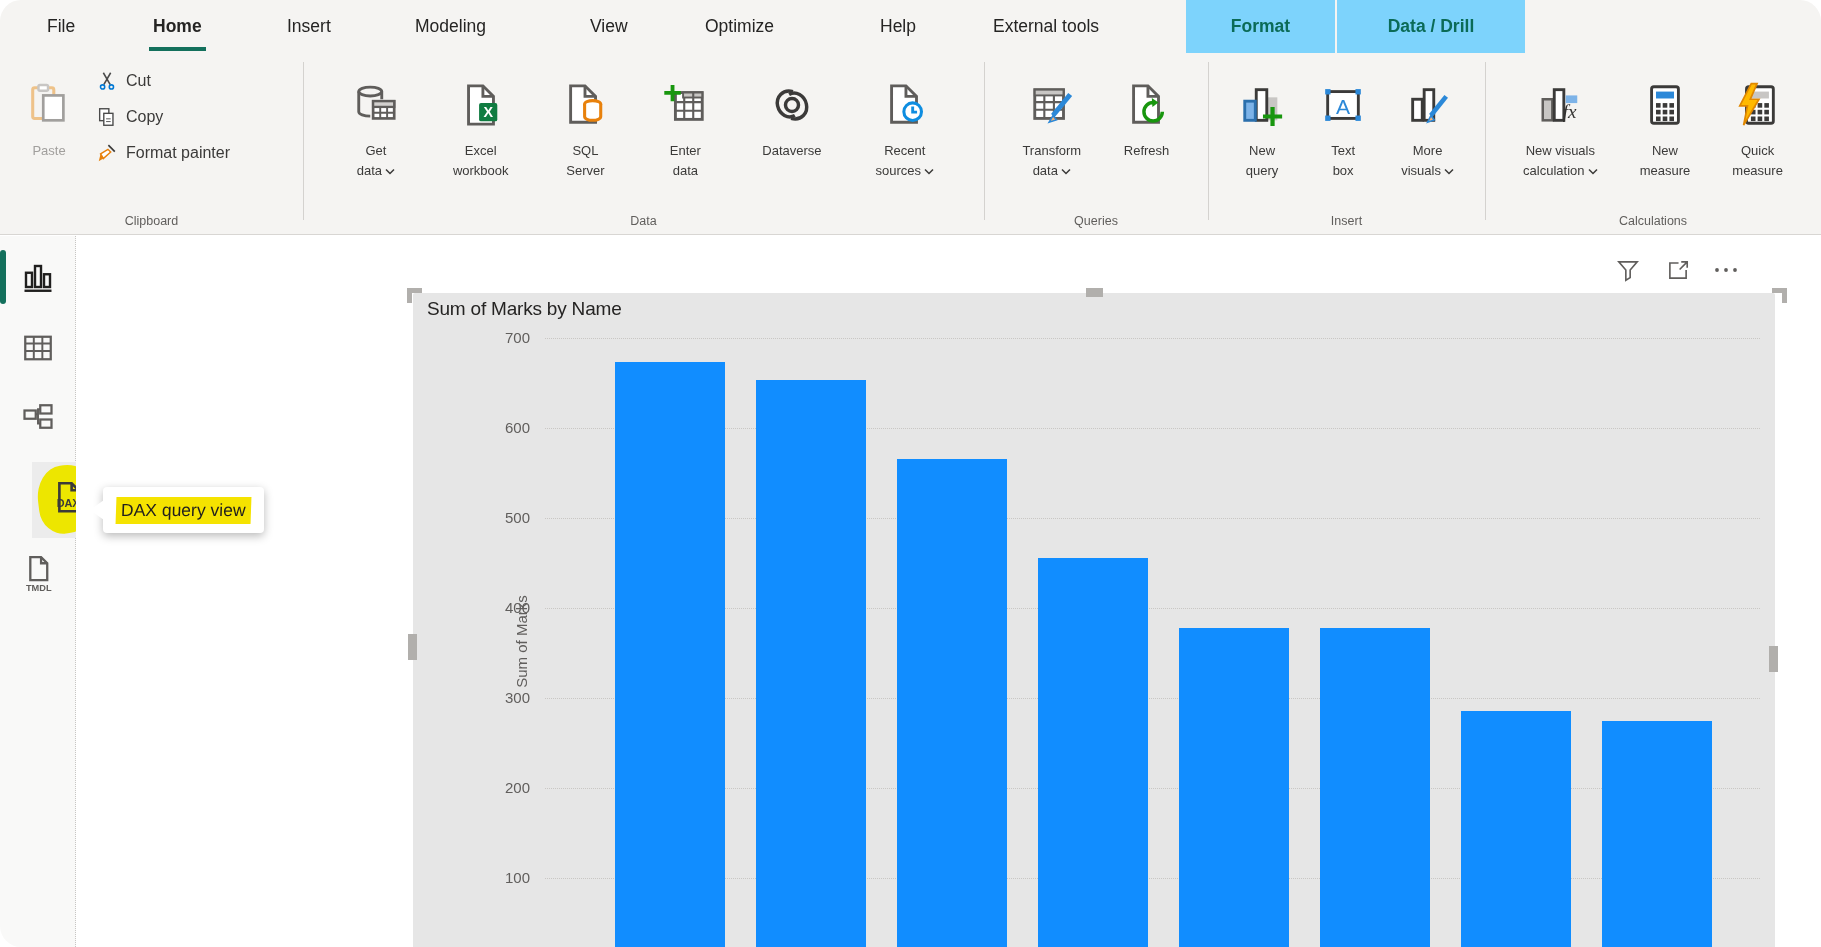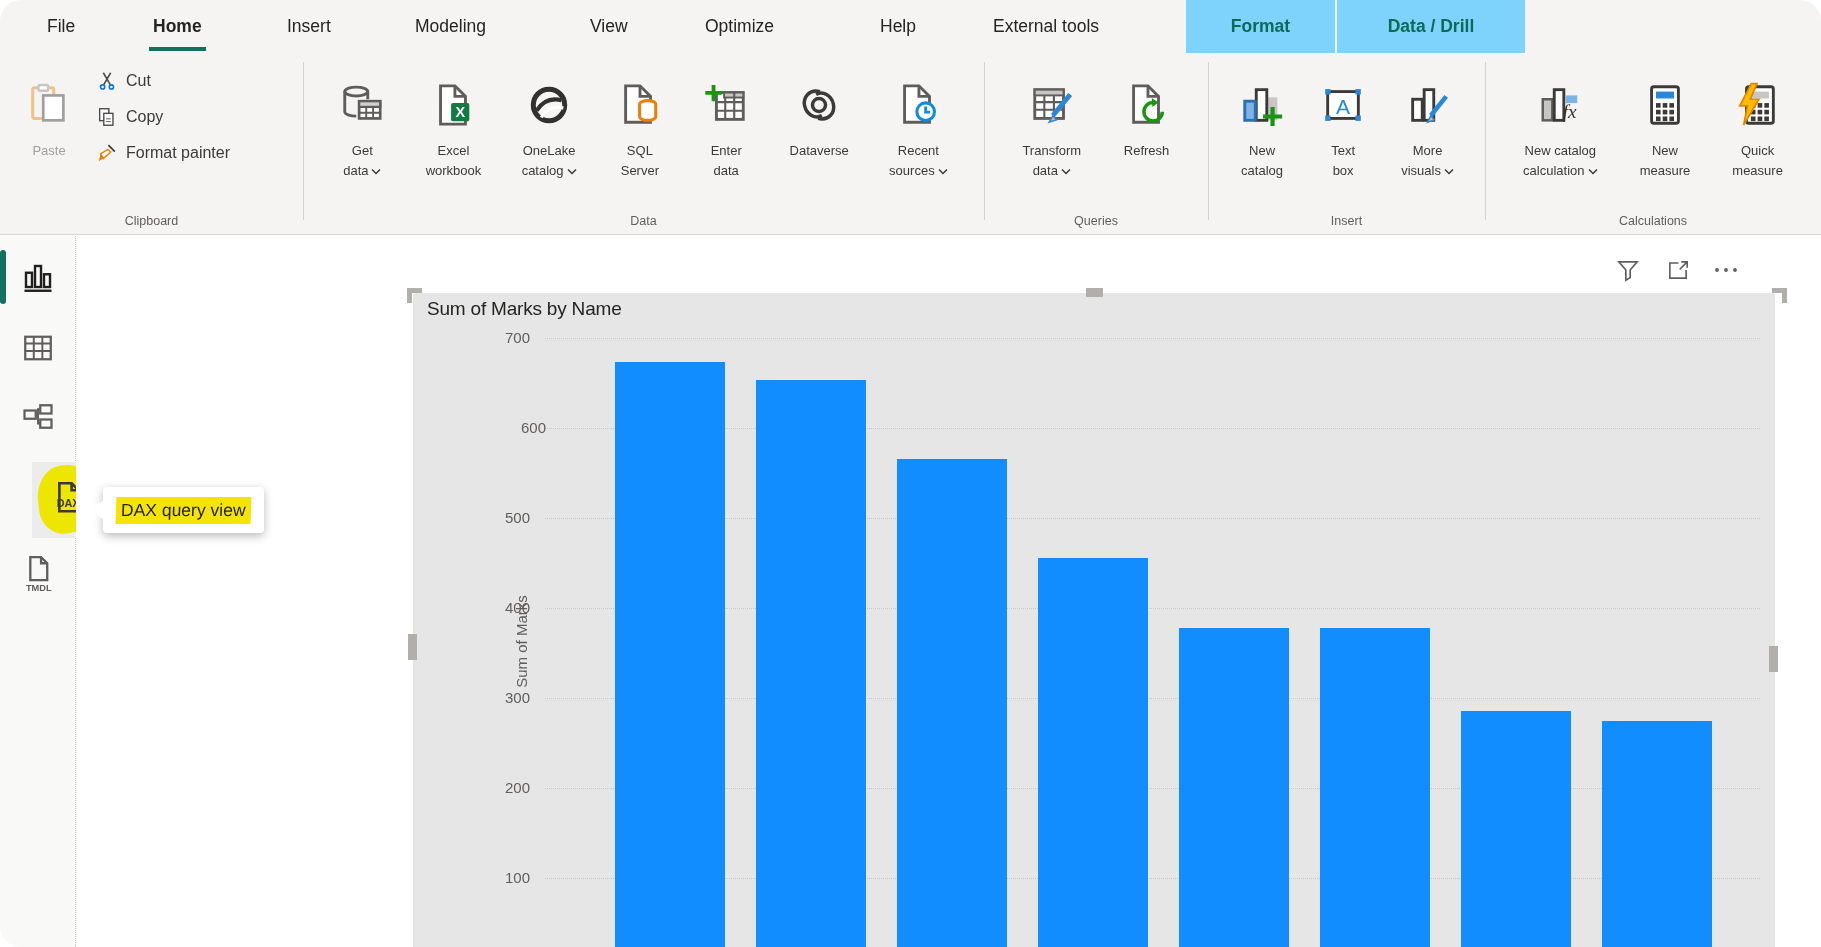--- a/index.html
+++ b/index.html
@@ -146,33 +146,20 @@
             <rect x="11" y="11" width="9.5" height="9.5" rx="1" fill="#107C41"></rect>
             <text x="15.75" y="18.4" font-size="7.5" font-family="Liberation Sans,sans-serif" font-weight="bold" fill="#fff" text-anchor="middle">X</text>
           </svg>
         </div>
         <div class="rlab">Excel</div>
         <div class="rlab">workbook</div>
       </div>
       <div class="ritem">
         <div class="ricon">
           <svg width="46" height="46" viewBox="0 0 24 24" fill="none">
-            <circle cx="12" cy="12" r="8.2" stroke="#323130" stroke-width="2.6"></circle>
-            <path d="M5.5 15 C8 11 12 8 18.5 9.5" stroke="#323130" stroke-width="2.2"></path>
-            <path d="M8 18.5 C10 14.5 14 12.5 19.5 13.5" stroke="#fff" stroke-width="1.6"></path>
-          </svg>
-        </div>
-        <div class="rlab">OneLake</div>
-        <div class="rlab"><span>catalog</span><svg class="chev" width="10" height="7" viewBox="0 0 10 7">
-              <path d="M1 1.5 L5 5.5 L9 1.5" stroke="#3b3a39" stroke-width="1.5" fill="none"></path>
-            </svg></div>
-      </div>
-      <div class="ritem">
-        <div class="ricon">
-          <svg width="46" height="46" viewBox="0 0 24 24" fill="none">
             <path d="M4.5 2 H12 L17.5 7.5 V21 H4.5 Z" fill="#fff" stroke="#5f5d5b" stroke-width="1.5"></path>
             <path d="M12 2 V7.5 H17.5" stroke="#5f5d5b" stroke-width="1.5"></path>
             <ellipse cx="16" cy="11.5" rx="4.2" ry="1.8" fill="#fff" stroke="#e8810c" stroke-width="1.6"></ellipse>
             <path d="M11.8 11.5 V18 C11.8 19.2 13.7 20 16 20 C18.3 20 20.2 19.2 20.2 18 V11.5" fill="#fff" stroke="#e8810c" stroke-width="1.6"></path>
           </svg>
         </div>
         <div class="rlab">SQL</div>
         <div class="rlab">Server</div>
       </div>
       <div class="ritem">
@@ -250,21 +237,21 @@
       <div class="ritem">
         <div class="ricon">
           <svg width="46" height="46" viewBox="0 0 24 24" fill="none">
             <rect x="15" y="8" width="5" height="12" fill="#c8c6c4"></rect>
             <rect x="9" y="4" width="5.5" height="16" fill="#fff" stroke="#3b3a39" stroke-width="1.5"></rect>
             <rect x="3" y="10" width="5.5" height="10" fill="#7db3e8" stroke="#2b6fac" stroke-width="1.5"></rect>
             <path d="M17.5 13 V23 M12.5 18 H22.5" stroke="#18960e" stroke-width="2.2"></path>
           </svg>
         </div>
         <div class="rlab">New</div>
-        <div class="rlab">catalog</div>
+        <div class="rlab">query</div>
       </div>
       <div class="ritem">
         <div class="ricon">
           <svg width="46" height="46" viewBox="0 0 24 24" fill="none">
             <rect x="4" y="5" width="16" height="14" fill="#fff" stroke="#3b3a39" stroke-width="1.5"></rect>
             <text x="12" y="16.5" font-size="11" font-family="Liberation Sans,sans-serif" fill="#2b88d8" text-anchor="middle">A</text>
             <rect x="2.7" y="3.7" width="2.8" height="2.8" fill="#2b88d8"></rect>
             <rect x="18.5" y="3.7" width="2.8" height="2.8" fill="#2b88d8"></rect>
             <rect x="2.7" y="17.5" width="2.8" height="2.8" fill="#2b88d8"></rect>
             <rect x="18.5" y="17.5" width="2.8" height="2.8" fill="#2b88d8"></rect>
@@ -293,21 +280,21 @@
     <div class="rgroup" style="left:1485px;width:336px">
       <div class="ritem">
         <div class="ricon">
           <svg width="46" height="46" viewBox="0 0 24 24" fill="none">
             <rect x="3" y="9" width="5" height="11" fill="#c8c6c4" stroke="#5f5d5b" stroke-width="1.3"></rect>
             <rect x="9" y="4" width="5" height="16" fill="#fff" stroke="#3b3a39" stroke-width="1.5"></rect>
             <rect x="15" y="7" width="6" height="4" fill="#7db3e8"></rect>
             <text x="17" y="19" font-size="10" font-style="italic" font-family="Liberation Serif,serif" fill="#323130" text-anchor="middle">fx</text>
           </svg>
         </div>
-        <div class="rlab">New catalog</div>
+        <div class="rlab">New visuals</div>
         <div class="rlab"><span>calculation</span><svg class="chev" width="10" height="7" viewBox="0 0 10 7">
               <path d="M1 1.5 L5 5.5 L9 1.5" stroke="#3b3a39" stroke-width="1.5" fill="none"></path>
             </svg></div>
       </div>
       <div class="ritem">
         <div class="ricon">
           <svg width="46" height="46" viewBox="0 0 24 24" fill="none">
             <rect x="5" y="2.5" width="14" height="19" rx="1.2" fill="#fff" stroke="#3b3a39" stroke-width="1.5"></rect>
             <rect x="7.3" y="5" width="9.4" height="3.6" fill="#2b88d8"></rect>
             <g fill="#3b3a39">
@@ -427,21 +414,21 @@
       <div class="ytick" style="left: 0px; top: 576px; width: 117px;">100</div>
       <div class="grid" style="left: 132px; top: 495px; width: 1215px;"></div>
       <div class="ytick" style="left: 0px; top: 486px; width: 117px;">200</div>
       <div class="grid" style="left: 132px; top: 405px; width: 1215px;"></div>
       <div class="ytick" style="left: 0px; top: 396px; width: 117px;">300</div>
       <div class="grid" style="left: 132px; top: 315px; width: 1215px;"></div>
       <div class="ytick" style="left: 0px; top: 306px; width: 117px;">400</div>
       <div class="grid" style="left: 132px; top: 225px; width: 1215px;"></div>
       <div class="ytick" style="left: 0px; top: 216px; width: 117px;">500</div>
       <div class="grid" style="left: 132px; top: 135px; width: 1215px;"></div>
-      <div class="ytick" style="left: 0px; top: 126px; width: 117px; margin-left: 16px;">600</div>
+      <div class="ytick" style="left: 0px; top: 126px; width: 117px;">600</div>
       <div class="grid" style="left: 132px; top: 45px; width: 1215px;"></div>
       <div class="ytick" style="left: 0px; top: 36px; width: 117px;">700</div>
       <div class="bar" style="left: 202px; top: 69.3px; width: 110px; height: 605.7px; background: rgb(17, 141, 255);"></div>
       <div class="bar" style="left: 343px; top: 87.3px; width: 110px; height: 587.7px; background: rgb(17, 141, 255);"></div>
       <div class="bar" style="left: 484px; top: 165.6px; width: 110px; height: 509.4px; background: rgb(17, 141, 255);"></div>
       <div class="bar" style="left: 625px; top: 264.6px; width: 110px; height: 410.4px; background: rgb(17, 141, 255);"></div>
       <div class="bar" style="left: 766px; top: 334.8px; width: 110px; height: 340.2px; background: rgb(17, 141, 255);"></div>
       <div class="bar" style="left: 907px; top: 334.8px; width: 110px; height: 340.2px; background: rgb(17, 141, 255);"></div>
       <div class="bar" style="left: 1048px; top: 417.6px; width: 110px; height: 257.4px; background: rgb(17, 141, 255);"></div>
       <div class="bar" style="left: 1189px; top: 428.4px; width: 110px; height: 246.6px; background: rgb(17, 141, 255);"></div>

